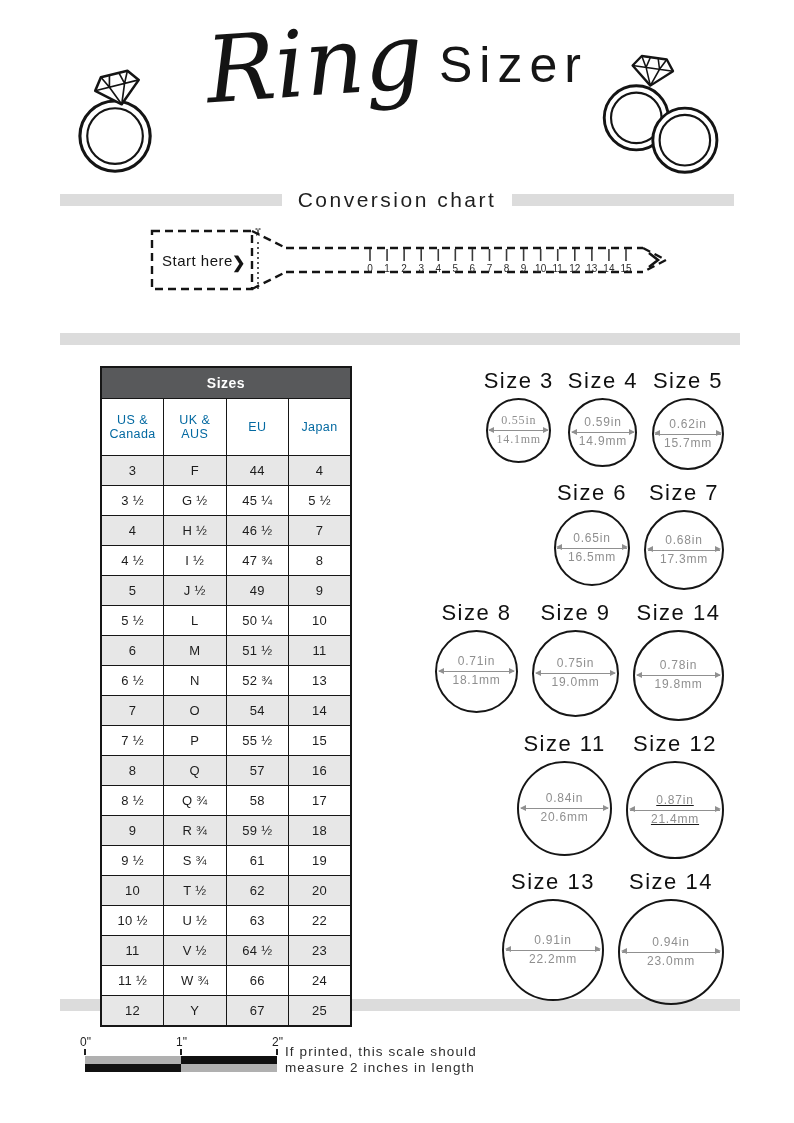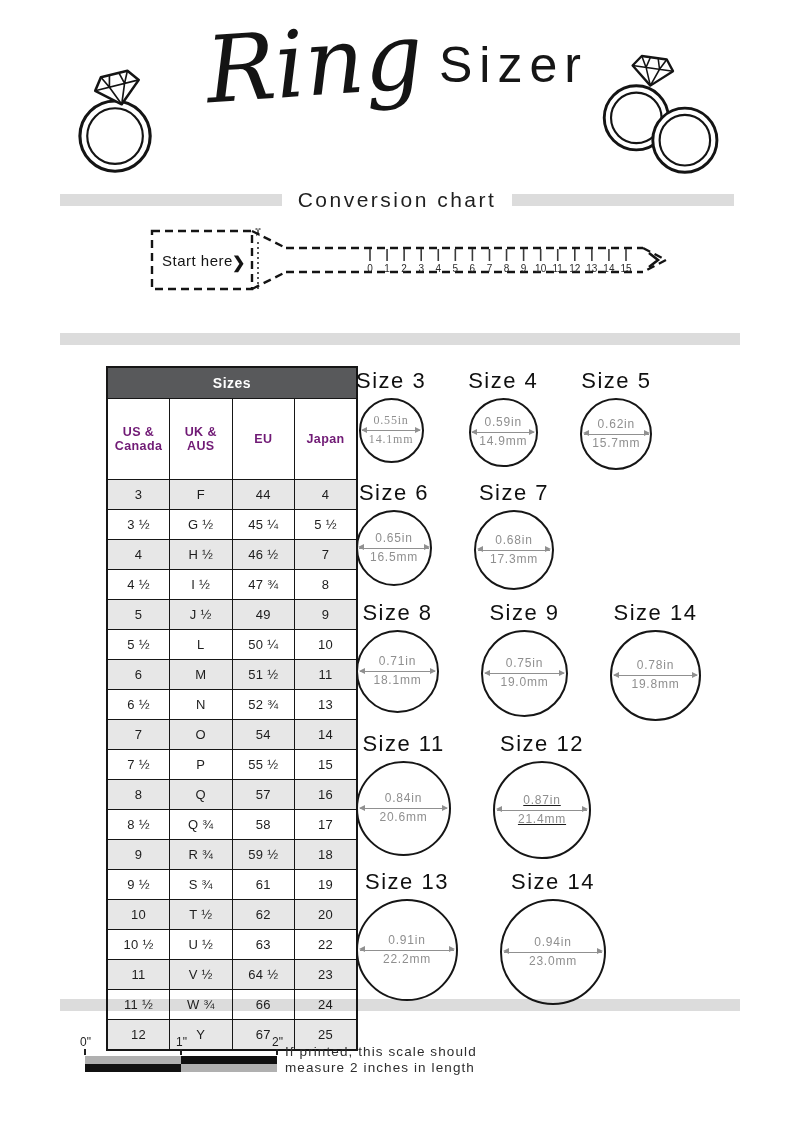--- a/index.html
+++ b/index.html
@@ -14,30 +14,30 @@
   .title-sans{font-size:50px;letter-spacing:7px;margin:0 0 16px 16px;color:#161616;}
   .subtitle-row{position:absolute;top:180px;left:60px;width:674px;display:flex;align-items:center;margin-top:8px;}
   .subtitle-bar{flex:1;height:12px;background:var(--divider-gray,#dcdcdc);}
   .subtitle-text{padding:0 16px;font-size:21px;letter-spacing:2.5px;color:#1f1f1f;white-space:nowrap;}
   
   .sizer-svg{position:absolute;left:138px;top:218px;}
   
   .divider{position:absolute;left:60px;width:680px;height:12px;background:var(--divider-gray,#dcdcdc);}
   .divider.top{top:333px;} .divider.bottom{top:999px;}
   
-  .conv-table{position:absolute;left:106px;top:366px;width:252px;border-collapse:collapse;table-layout:fixed;}
+  .conv-table{position:absolute;left:100px;top:366px;width:252px;border-collapse:collapse;table-layout:fixed;}
   .conv-table th,.conv-table td{border:1px solid #161616;text-align:center;vertical-align:middle;}
   .conv-table{border:2px solid #161616;}
   .tbl-title th{height:28px;background:var(--table-header-bg,#58595b);color:#fff;font-size:14px;font-weight:bold;letter-spacing:.5px;}
-  .tbl-cols th{height:48px;font-size:12.5px;font-weight:bold;color:#701a75;letter-spacing:.4px;padding:16px 4px;}
+  .tbl-cols th{height:48px;font-size:12.5px;font-weight:normal;color:#0369a1;letter-spacing:.4px;padding:4px 4px;}
   .conv-table td{height:27px;font-size:13px;color:#1d1d1d;letter-spacing:.3px;}
   .conv-table tbody tr:nth-child(odd){background:var(--table-stripe,#e7e7e7);}
   
   .circles-panel{position:absolute;left:356px;top:368px;width:368px;}
-  .circle-row{display:flex;justify-content:flex-start;align-items:flex-start;gap:42px;margin-bottom:10px;}
+  .circle-row{display:flex;justify-content:flex-end;align-items:flex-start;gap:14px;margin-bottom:10px;}
   .size-card{text-align:center;}
   .size-title{font-size:22px;letter-spacing:1.5px;color:#101010;margin:0 0 4px 0;white-space:nowrap;}
   .ring-circle{border:2px solid #161616;border-radius:50%;display:flex;flex-direction:column;align-items:center;justify-content:center;margin:0 auto;box-sizing:border-box;}
   .measure-in,.measure-mm{font-size:12px;color:var(--measurement-text,#8f8f8f);letter-spacing:.8px;line-height:1.15;white-space:nowrap;}
   .dia-line{width:96%;height:0;border-top:1.5px solid #909090;position:relative;margin:2px 0;}
   .dia-line::before,.dia-line::after{content:"";position:absolute;top:-4.5px;width:0;height:0;border:solid transparent;border-width:3.5px 6.5px;}
   .dia-line::before{left:-1px;border-left:none;border-right-color:#909090;}
   .dia-line::after{right:-1px;border-right:none;border-left-color:#909090;}
   
   .print-scale{position:absolute;left:83px;top:1035px;width:660px;height:60px;}

